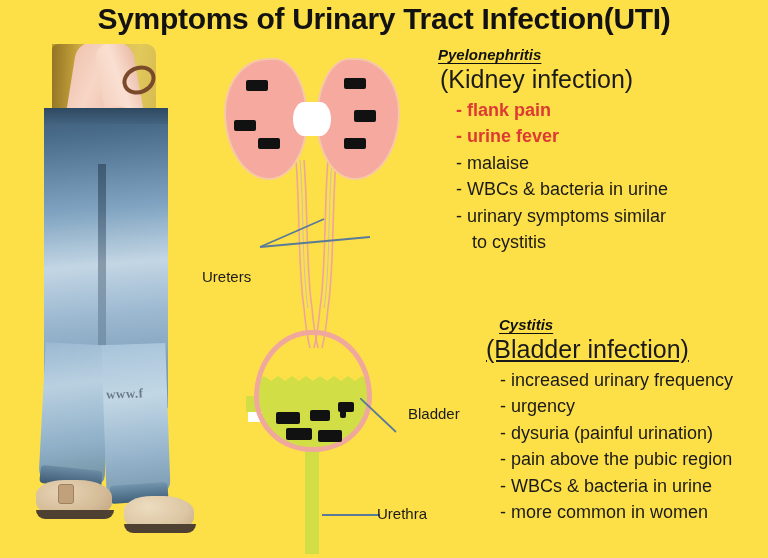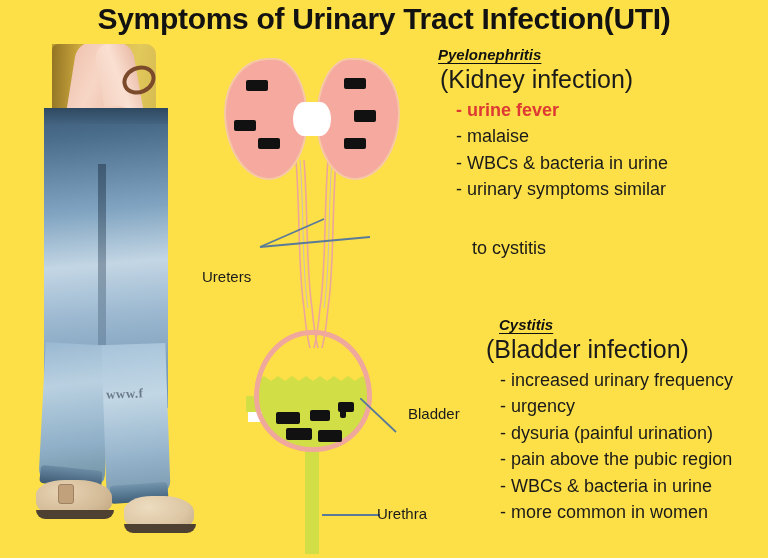--- a/index.html
+++ b/index.html
@@ -271,25 +271,25 @@
     white-space: nowrap;
     line-height: 1.47;
   }
   ul.symptoms li.alert {
     color: #dd3a34;
     font-weight: bold;
   }
   #pyelo { left: 438px; top: 46px; }
   #pyelo .subhead { margin-left: 2px; }
   #pyelo ul.symptoms { margin-left: 18px; margin-top: 3px; }
-  #pyelo li.cont { padding-left: 16px; margin-top: 32px; }
+  #pyelo li.cont { padding-left: 16px; }
 
   #cyst { left: 478px; top: 316px; }
   #cyst .heading { margin-left: 21px; text-decoration: underline; }
-  #cyst .subhead { margin-left: 8px; }
+  #cyst .subhead { margin-left: 8px; text-decoration: underline; }
   #cyst ul.symptoms { margin-left: 22px; margin-top: 3px; }
 </style>
 </head>
 <body>
 
 <div id="page">
 
   <div id="title">Symptoms of Urinary Tract Infection(UTI)</div>
 
   <div id="photo">
@@ -383,20 +383,21 @@
         <path d="M0,3 L58,3" stroke="#5a7a99" stroke-width="1.8" fill="none"></path>
       </svg>
     </div>
     <div class="dlabel" style="left:177px; top:465px;">Urethra</div>
   </div>
 
   <div class="block" id="pyelo">
     <div class="heading">Pyelonephritis</div>
     <div class="subhead">(Kidney infection)</div>
     <ul class="symptoms">
+      <li class="alert">- flank pain</li>
       <li class="alert">- urine fever</li>
       <li>- malaise</li>
       <li>- WBCs &amp; bacteria in urine</li>
       <li>- urinary symptoms similar</li>
       <li class="cont">to cystitis</li>
     </ul>
   </div>
 
   <div class="block" id="cyst">
     <div class="heading">Cystitis</div>

